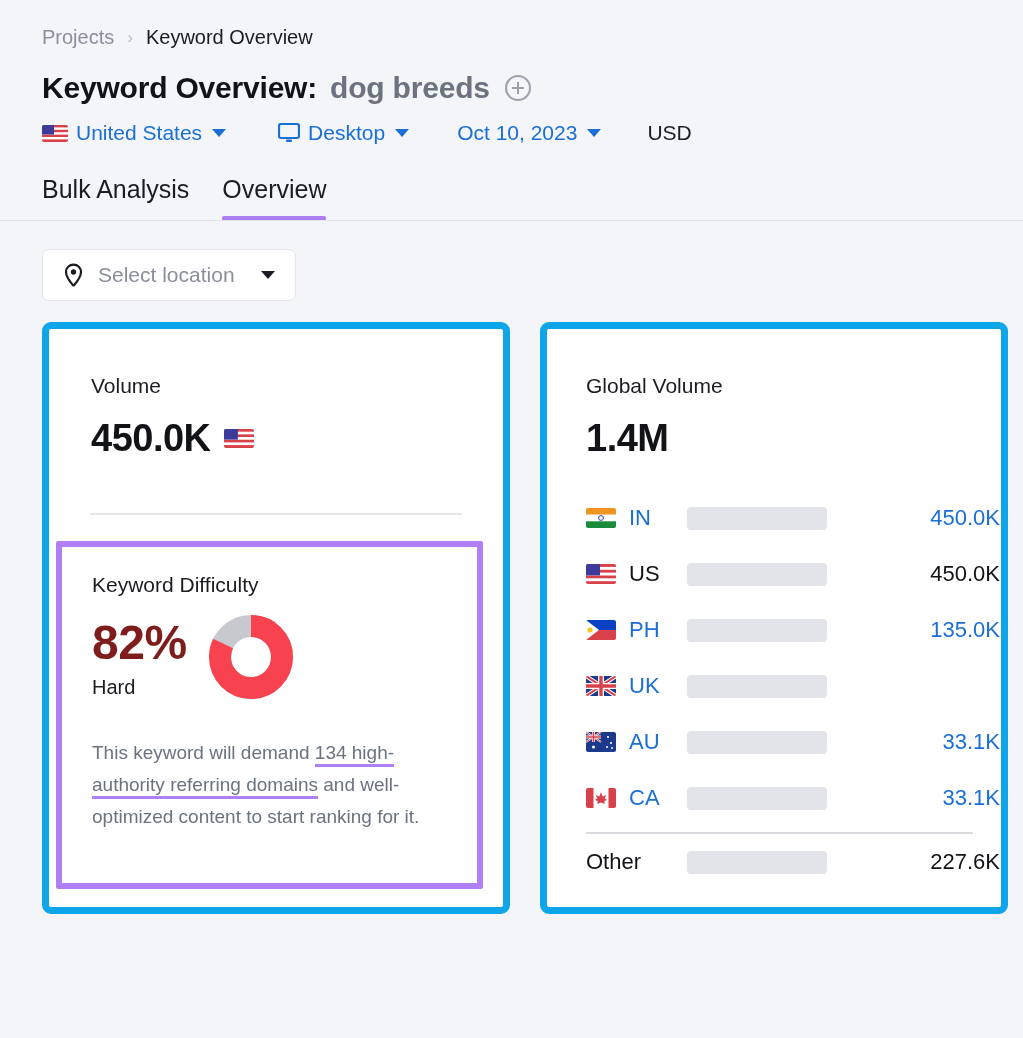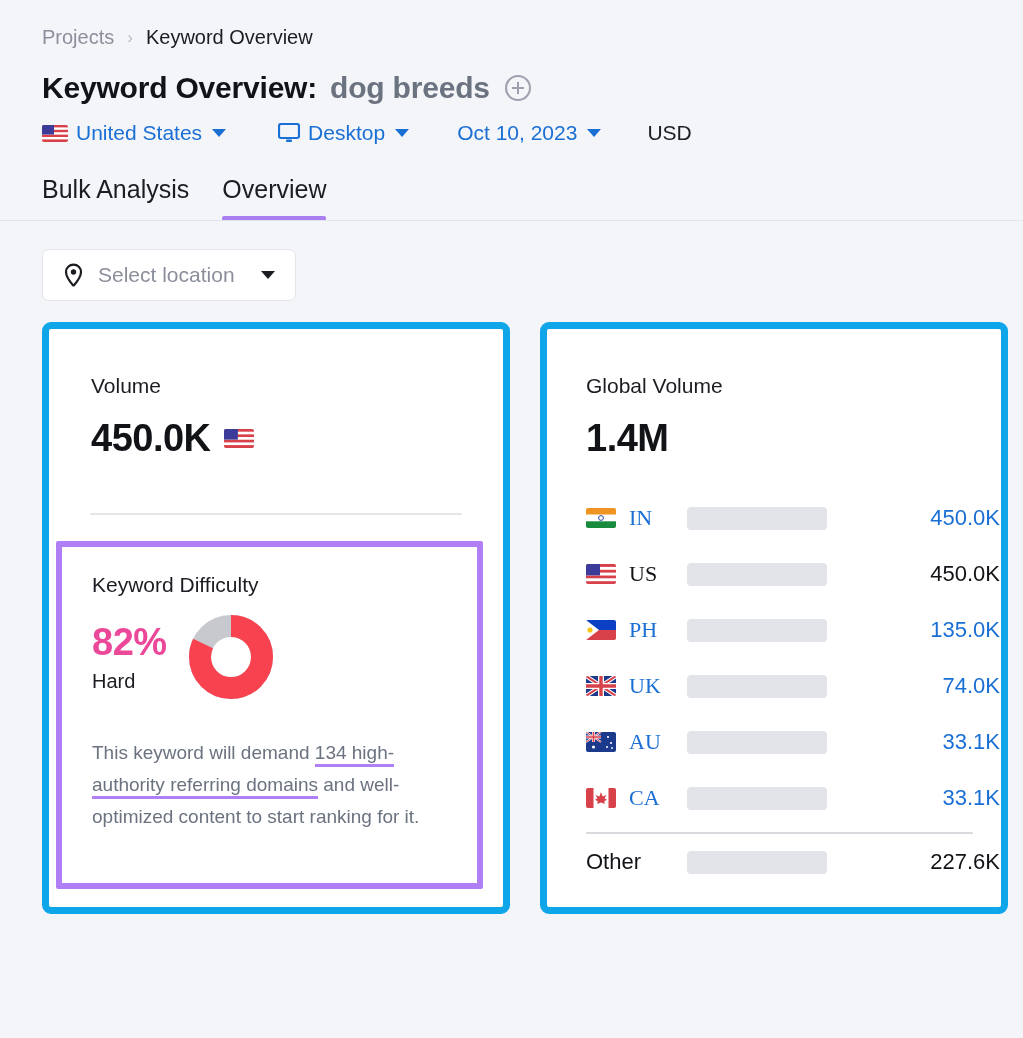--- a/index.html
+++ b/index.html
@@ -140,21 +140,21 @@
   .kd-highlight {
     position: absolute;
     left: 7px; top: 212px;
     width: 427px; height: 348px;
     border: 6px solid #b07ef5;
     border-radius: 2px;
   }
   .kd-inner { padding: 26px 0 0 30px; }
   .kd-row { display: flex; align-items: center; gap: 22px; margin-top: 18px; }
   .kd-pct {
-    font-size: 38px; font-weight: bold; color: #ec4899;
+    font-size: 48px; font-weight: bold; color: #7f1d1d;
     letter-spacing: -0.5px;
   }
   .kd-hard { font-size: 20px; color: #1b1d22; margin-top: 6px; }
   .donut { width: 84px; height: 84px; position: relative; flex: 0 0 auto; }
   .kd-desc {
     margin-top: 38px; width: 372px;
     font-size: 19px; line-height: 32px; color: #6b7280;
   }
   .kd-desc .u { border-bottom: 3px solid #b07ef5; padding-bottom: 1px; }
 
@@ -162,21 +162,21 @@
   .glob-inner { padding: 45px 0 0 39px; }
   .glob-inner .card-big { margin-top: 19px; }
   .country-list { margin-top: 30px; }
   .country-row {
     display: flex; align-items: center;
     height: 56px;
     font-size: 22px;
   }
   .c-flag { width: 30px; margin-right: 13px; display: flex; }
   .c-flag .flag { width: 30px; height: 20px; }
-  .c-code { width: 58px; color: #1a6fd4; font-family: Liberation Serif, serif; }
+  .c-code { width: 58px; color: #1a6fd4; }
   .c-code.dark { color: #111317; }
   .c-track {
     width: 140px; height: 23px;
     background: #e2e4ea; border-radius: 4px;
     overflow: hidden; position: relative;
   }
   .c-fill { height: 100%; border-radius: 4px 0 0 4px; }
   .c-val {
     flex: 1; text-align: right; padding-right: 1px;
     color: #1a6fd4;
@@ -366,21 +366,20 @@
                   <rect width="30" height="20" fill="#1b3a8c"></rect>
                   <path d="M0,0 L30,20 M30,0 L0,20" stroke="#fff" stroke-width="4"></path>
                   <path d="M0,0 L30,20 M30,0 L0,20" stroke="#d8404a" stroke-width="2"></path>
                   <path d="M15,0 L15,20 M0,10 L30,10" stroke="#fff" stroke-width="6"></path>
                   <path d="M15,0 L15,20 M0,10 L30,10" stroke="#d8404a" stroke-width="3.4"></path>
                 </svg>
               </span>
             </span>
             <span class="c-code">UK</span>
             <span class="c-track"><span class="c-fill" style="width: 5%; background: rgb(41, 182, 255);"></span></span>
-            <span class="c-val">74.0K</span>
           </div>
           <div class="country-row">
             <span class="c-flag">
               <span class="flag">
                 <svg viewBox="0 0 30 20" preserveAspectRatio="none">
                   <rect width="30" height="20" fill="#1b3a8c"></rect>
                   <g transform="scale(0.5)">
                     <path d="M0,0 L30,20 M30,0 L0,20" stroke="#fff" stroke-width="4"></path>
                     <path d="M0,0 L30,20 M30,0 L0,20" stroke="#d8404a" stroke-width="2"></path>
                     <path d="M15,0 L15,20 M0,10 L30,10" stroke="#fff" stroke-width="6"></path>

